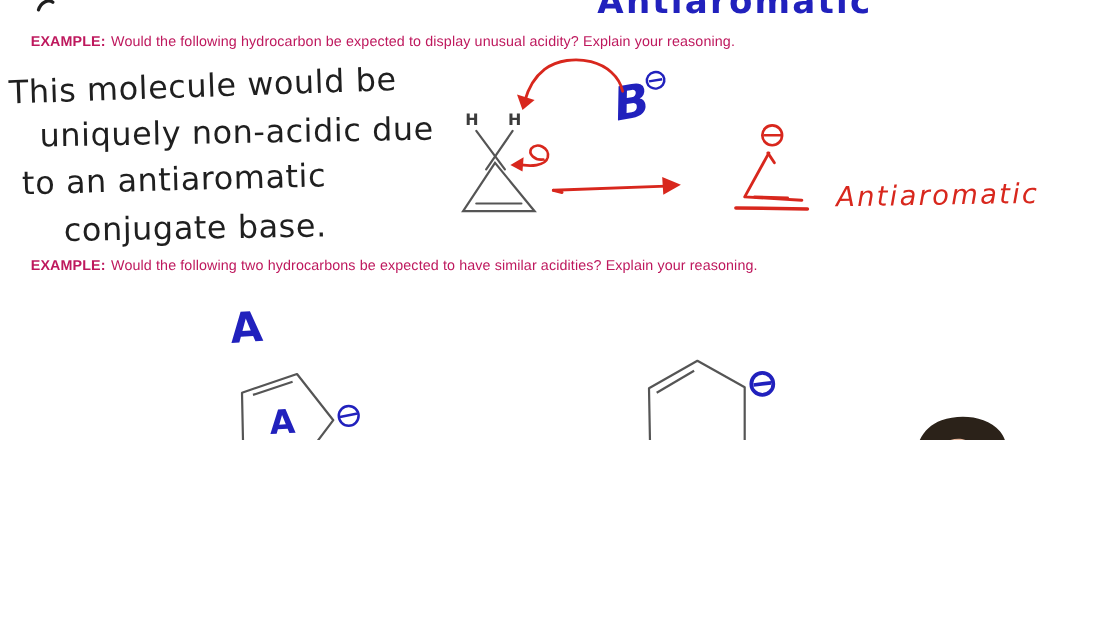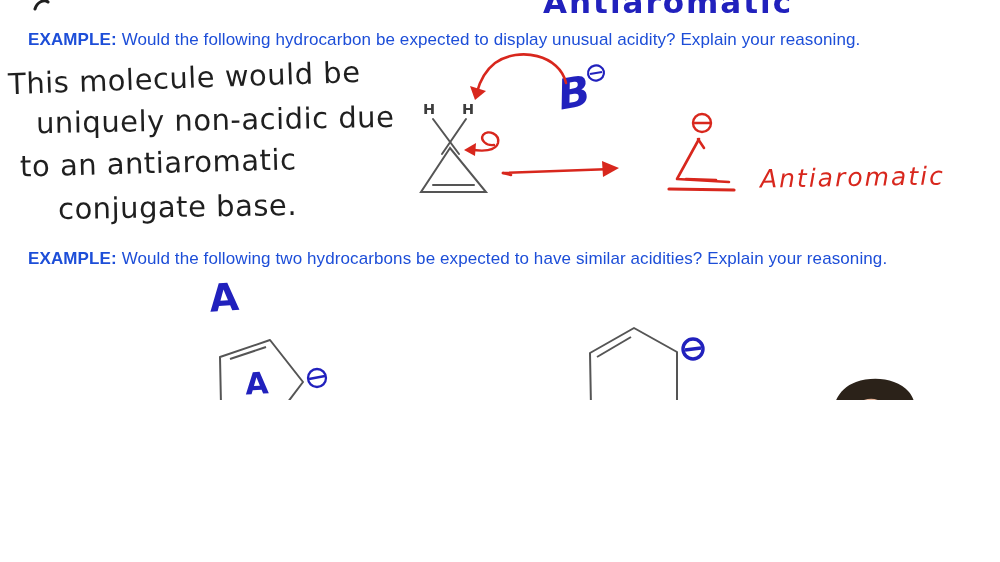--- a/index.html
+++ b/index.html
@@ -2,21 +2,21 @@
 <html><head>
 <meta charset="utf-8">
 <style>
   html,body{margin:0;padding:0;background:#ffffff;}
   .page{
     position:relative;width:1000px;height:400px;background:#ffffff;
     overflow:hidden;font-family:"Liberation Sans",sans-serif;
   }
   .abs{position:absolute;}
   
-  .example{font-size:17px;color:#1d4ed8;white-space:nowrap;letter-spacing:0.1px;}
+  .example{font-size:13px;color:#be185d;white-space:nowrap;letter-spacing:0.1px;}
   .example .ex-label{font-weight:bold;}
   .example .ex-q{margin-left:5px;}
   
   .hand{font-family:"DejaVu Sans",sans-serif;color:#1f1f1f;white-space:nowrap;}
   .hand-line{font-size:29px;letter-spacing:0.5px;}
   .top-cut{font-size:31px;font-weight:600;letter-spacing:2px;color:#2121bd;}
   .red-caption{font-size:25px;font-style:italic;letter-spacing:2px;color:#d8271d;}
   svg text{font-family:"DejaVu Sans",sans-serif;}
   .faint-dot{width:5px;height:4px;background:#b9b9b9;opacity:.7;border-radius:1px;}
 </style>
@@ -31,21 +31,21 @@
     <span class="ex-label">EXAMPLE:</span><span class="ex-q">Would the following hydrocarbon be expected to display unusual acidity? Explain your reasoning.</span>
   </div>
 
   <div>
     <div class="abs hand hand-line" style="left:8px;top:61px;transform:rotate(-2deg);">This molecule would be</div>
     <div class="abs hand hand-line" style="left:36px;top:103px;transform:rotate(-1deg);">uniquely non-acidic due</div>
     <div class="abs hand hand-line" style="left:20px;top:146px;transform:rotate(-1.5deg);">to an antiaromatic</div>
     <div class="abs hand hand-line" style="left:58px;top:190px;transform:rotate(-1deg);">conjugate base.</div>
   </div>
 
-  <div class="abs example" style="left:28px;top:249px;">
+  <div class="abs example" style="left:28px;top:233px;">
     <span class="ex-label">EXAMPLE:</span><span class="ex-q">Would the following two hydrocarbons be expected to have similar acidities? Explain your reasoning.</span>
   </div>
 
   <div class="abs hand red-caption" style="left:760px;top:163px;transform:rotate(-1deg);">Antiaromatic</div>
 
   <div class="abs faint-dot" style="left:402px;top:526px;"></div>
 
   <svg class="abs" style="left:0;top:0;" width="1000" height="562" viewBox="0 0 1000 562">
 
     <path d="M 35,9 C 37,2 44,-1 48,2" stroke="#1f1f1f" stroke-width="3" fill="none" stroke-linecap="round"></path>

